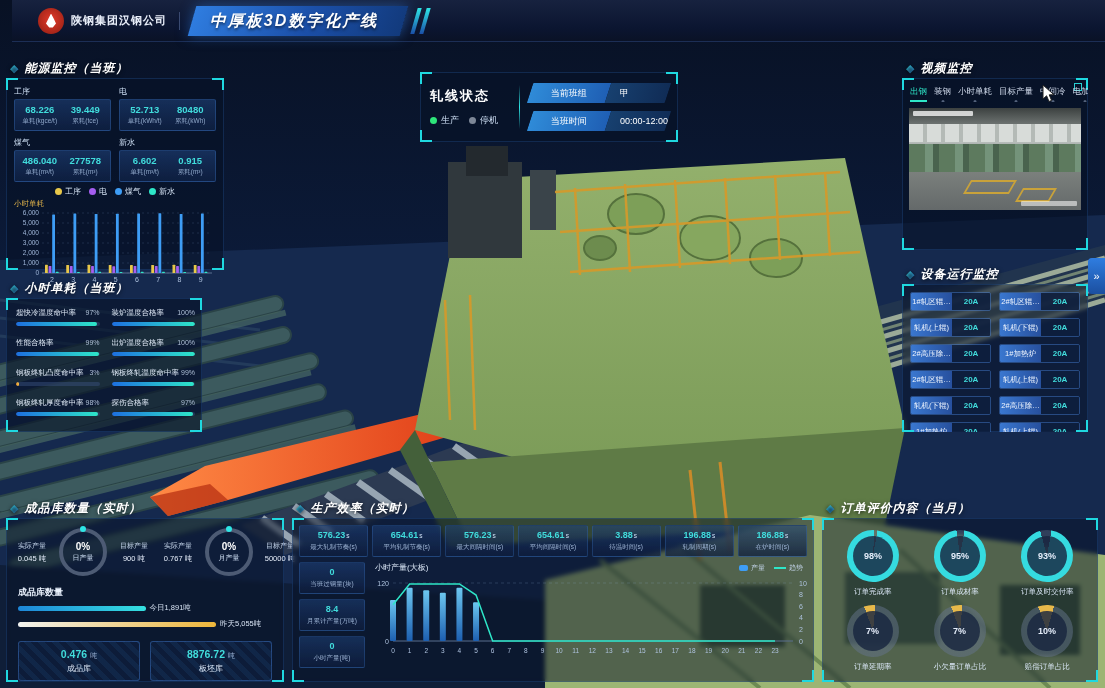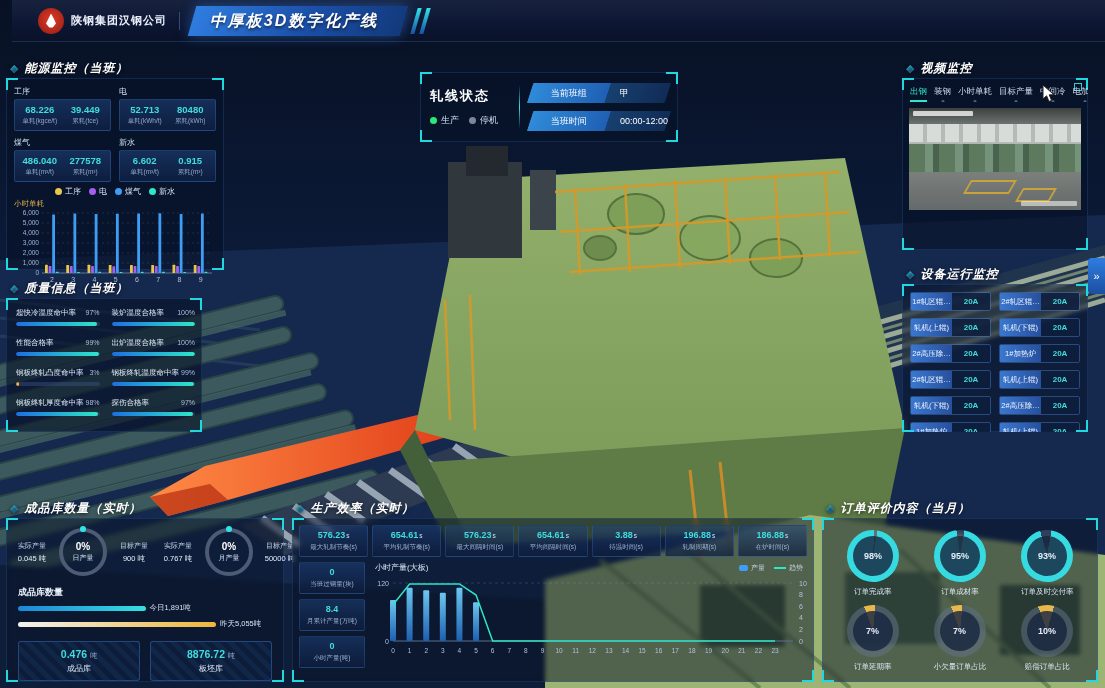--- a/index.html
+++ b/index.html
@@ -481,21 +481,21 @@
           <rect x="183.75" y="55.9" width="2.8" height="8.100000000000001" fill="#e8c84a" rx="0.5"></rect>
           <rect x="187.35" y="57.05" width="2.8" height="6.95" fill="#a45ef0" rx="0.5"></rect>
           <rect x="190.95" y="4.5" width="2.8" height="59.5" fill="#3e9df5" rx="0.5"></rect>
           <rect x="194.55" y="62.85" width="2.8" height="1.15" fill="#2ee6c8" rx="0.5"></rect>
           <text x="190.75" y="73" text-anchor="middle" font-size="7" fill="#aec2de">9</text>
         </svg></div>
   </div>
 
   <div class="ptitle" style="left:10px;top:280px;">
     <span class="dicon">◆</span>
-    <span>质量信息（当班）</span>
+    <span>小时单耗（当班）</span>
   </div>
   <div class="frame" style="left:6px;top:298px;width:196px;height:134px;">
     <div class="qgrid" id="quality-grid">
         <div class="qitem">
           <div class="qrow">
             <span class="qlabel">超快冷温度命中率</span>
             <span class="qval">97%</span>
           </div>
           <div class="qtrack">
             <div class="qfill" style="width: 97%;"></div>

